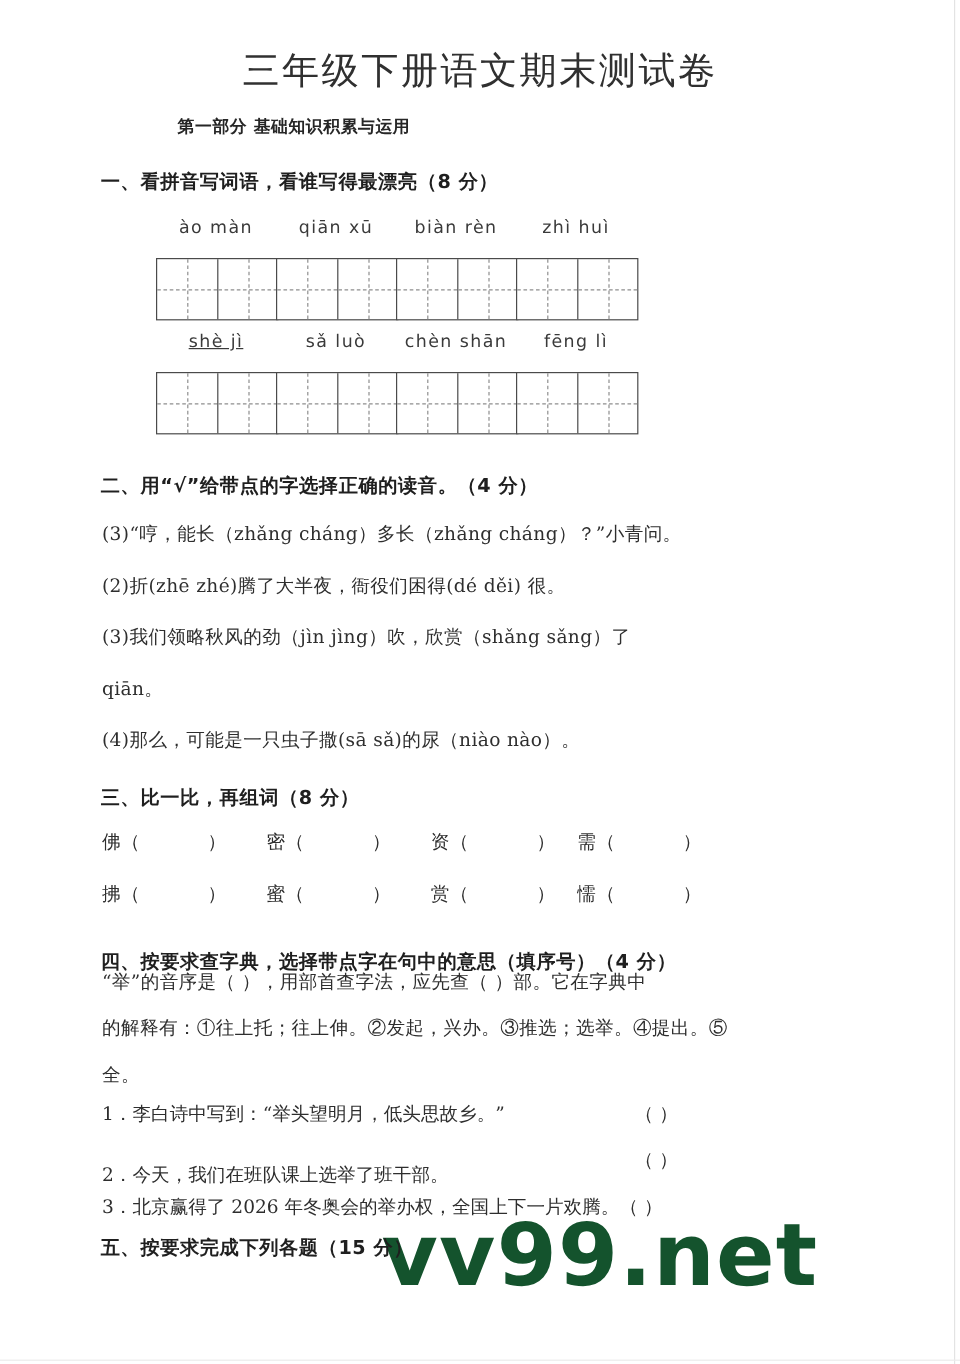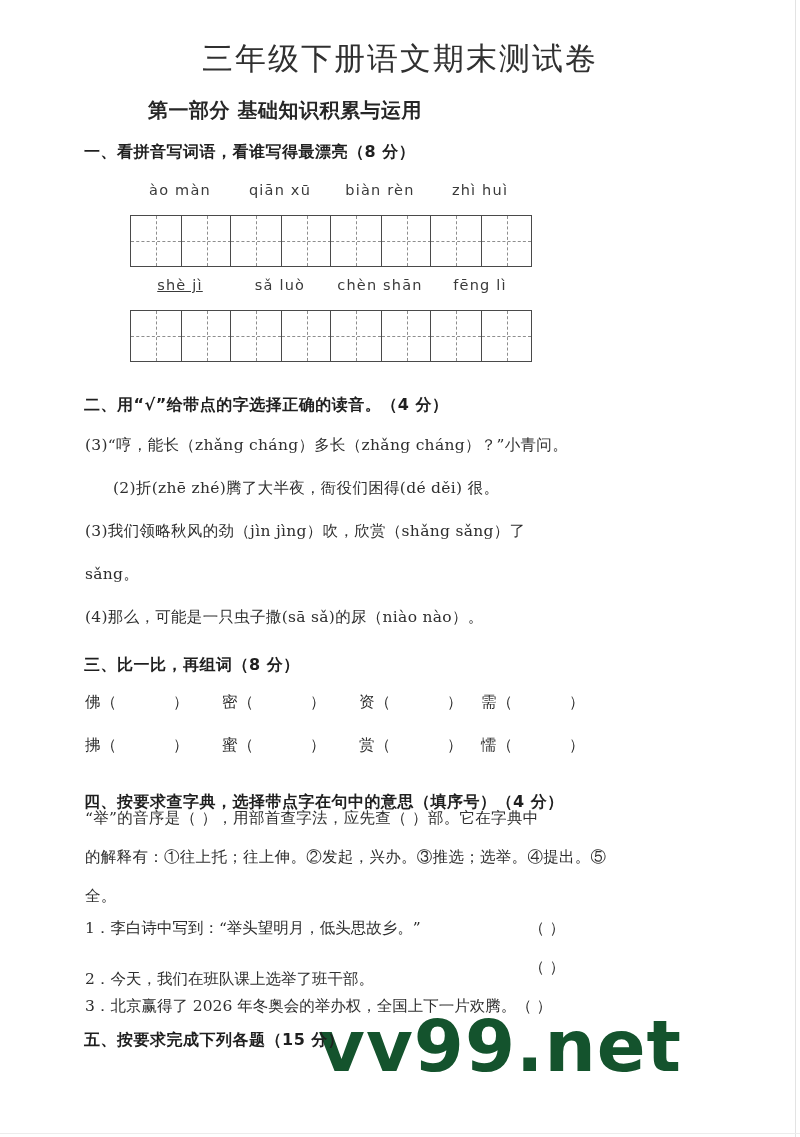--- a/index.html
+++ b/index.html
@@ -68,21 +68,21 @@
     letter-spacing: 2px;
     color: #303030;
     font-family: "DejaVu Serif", "Liberation Serif", serif;
   }
 
   .part-heading {
     position: absolute;
     left: 148px;
     top: 97px;
     font-family: "DejaVu Sans", "Liberation Sans", sans-serif;
-    font-size: 20px;
+    font-size: 14px;
     font-weight: 700;
     color: #262626;
     letter-spacing: 0.5px;
   }
 
   
   .sec-head {
     position: absolute;
     left: 84px;
     font-family: "DejaVu Sans", "Liberation Sans", sans-serif;
@@ -229,23 +229,23 @@
       </div>
       <div class="tzg-group" style="left:430px;">
         <div class="tzg-cell"></div>
         <div class="tzg-cell"></div>
       </div>
     </div>
 
     <div class="sec-head" style="top:395px;">二、用“√”给带点的字选择正确的读音。（4 分）</div>
 
     <div class="body-line" style="top:435px;">(3)“哼，能长（zhǎng cháng）多长（zhǎng cháng）？”小青问。</div>
-    <div class="body-line" style="top:478px;margin-left:28px;">(2)折(zhē zhé)腾了大半夜，衙役们困得(dé děi) 很。</div>
+    <div class="body-line" style="top:478px;">(2)折(zhē zhé)腾了大半夜，衙役们困得(dé děi) 很。</div>
     <div class="body-line" style="top:521px;">(3)我们领略秋风的劲（jìn jìng）吹，欣赏（shǎng sǎng）了</div>
-    <div class="body-line" style="top:564px;">sǎng。</div>
+    <div class="body-line" style="top:564px;">qiān。</div>
     <div class="body-line" style="top:607px;">(4)那么，可能是一只虫子撒(sā sǎ)的尿（niào nào）。</div>
 
     <div class="sec-head" style="top:655px;">三、比一比，再组词（8 分）</div>
 
     <div class="zuci-row" style="top:692px;">
       <div class="zuci-item" style="left:85px;">
         <span>佛（</span><span class="blank"></span><span>）</span>
       </div>
       <div class="zuci-item" style="left:222px;">
         <span>密（</span><span class="blank"></span><span>）</span>

